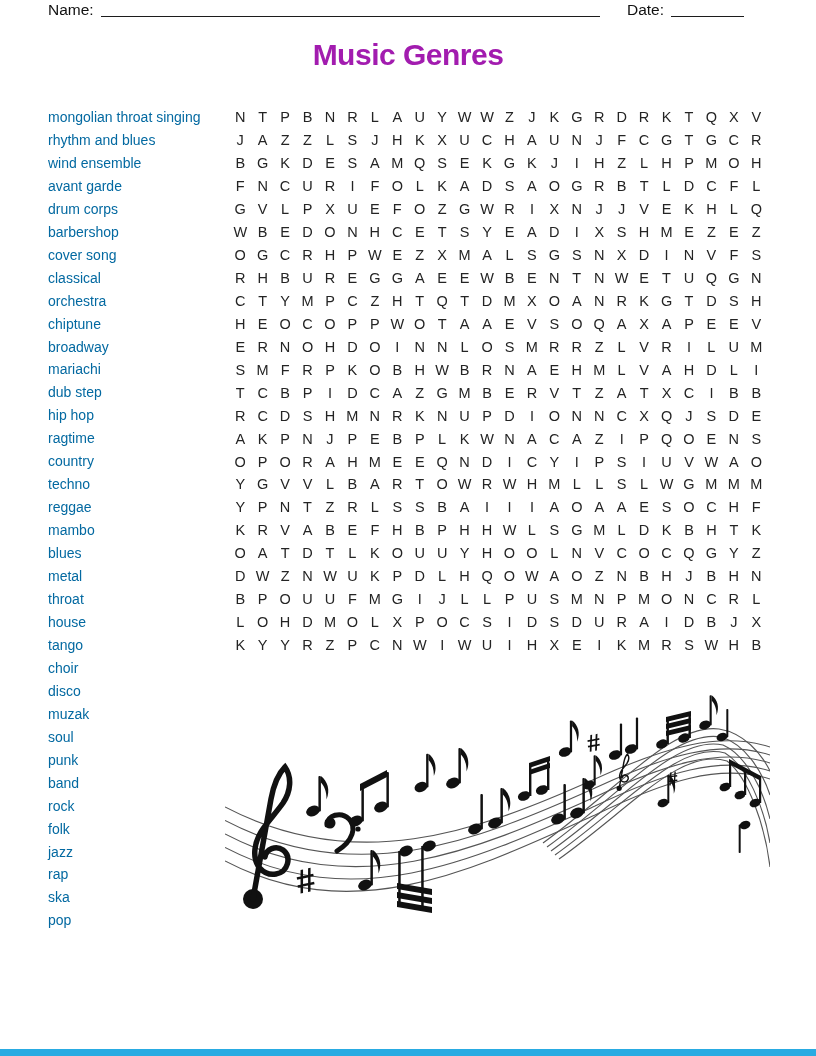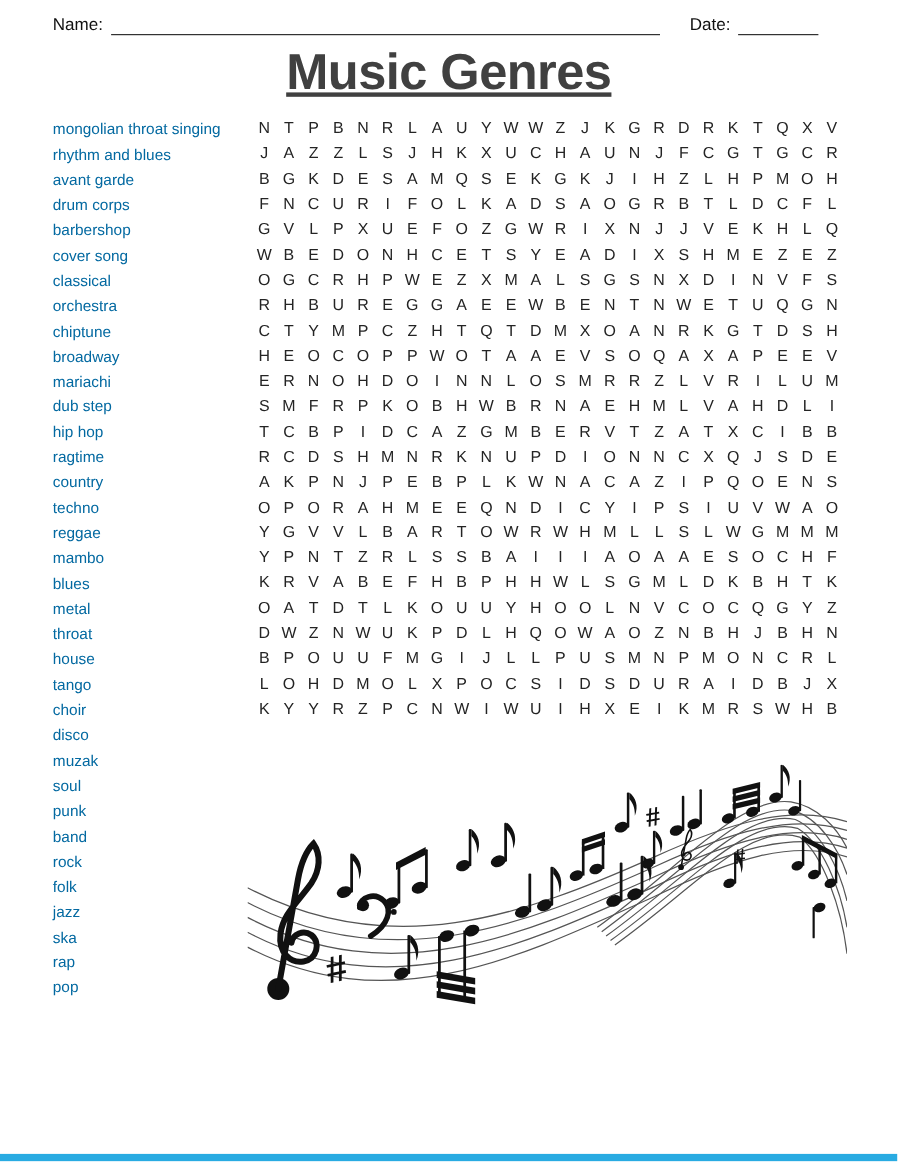--- a/index.html
+++ b/index.html
@@ -1,31 +1,31 @@
 <!DOCTYPE html>
 <html><head>
 <meta charset="utf-8">
 <style>
   html,body{margin:0;padding:0;background:#fff;}
   .page{
     position:relative;width:816px;height:1056px;background:#ffffff;
     font-family:"Liberation Sans","DejaVu Sans",sans-serif;color:#1f1f1f;overflow:hidden;
   }
   
-  .hdr-block{position:absolute;top:14px;display:flex;align-items:flex-end;}
+  .hdr-block{position:absolute;top:1px;display:flex;align-items:flex-start;}
   .hdr-label{font-size:15.5px;color:#111;white-space:nowrap;}
   .fill-line{border-bottom:1.5px solid #1c1c1c;height:15px;margin-left:7px;}
   #name-block{left:48px;}
   #name-block .fill-line{width:499px;}
   #date-block{left:627px;}
   #date-block .fill-line{width:73px;}
   
   .title{
     position:absolute;top:38px;left:0;width:100%;text-align:center;
-    font-size:46px;font-weight:bold;letter-spacing:-0.5px;color:#404040;text-decoration:underline;
+    font-size:30px;font-weight:bold;letter-spacing:-0.5px;color:#a21caf;
   }
   
   .word-list{position:absolute;left:48px;top:106px;}
   .word{font-size:14px;line-height:22.95px;white-space:nowrap;color:#0369a1;}
   
   .grid{
     position:absolute;left:229px;top:106px;
     display:grid;grid-template-columns:repeat(24,22.45px);grid-auto-rows:22.95px;
   }
   .cell{
@@ -50,20 +50,21 @@
   <div class="hdr-block" id="date-block">
     <span class="hdr-label">Date:</span>
     <span class="fill-line"></span>
   </div>
 
   <div class="title">Music Genres</div>
 
   <div class="word-list">
       <div class="word">mongolian throat singing</div>
       <div class="word">rhythm and blues</div>
+      <div class="word">wind ensemble</div>
       <div class="word">avant garde</div>
       <div class="word">drum corps</div>
       <div class="word">barbershop</div>
       <div class="word">cover song</div>
       <div class="word">classical</div>
       <div class="word">orchestra</div>
       <div class="word">chiptune</div>
       <div class="word">broadway</div>
       <div class="word">mariachi</div>
       <div class="word">dub step</div>
@@ -80,22 +81,22 @@
       <div class="word">tango</div>
       <div class="word">choir</div>
       <div class="word">disco</div>
       <div class="word">muzak</div>
       <div class="word">soul</div>
       <div class="word">punk</div>
       <div class="word">band</div>
       <div class="word">rock</div>
       <div class="word">folk</div>
       <div class="word">jazz</div>
+      <div class="word">rap</div>
       <div class="word">ska</div>
-      <div class="word">rap</div>
       <div class="word">pop</div>
     </div>
 
   <div class="grid">
       <div class="cell">N</div>
       <div class="cell">T</div>
       <div class="cell">P</div>
       <div class="cell">B</div>
       <div class="cell">N</div>
       <div class="cell">R</div>

